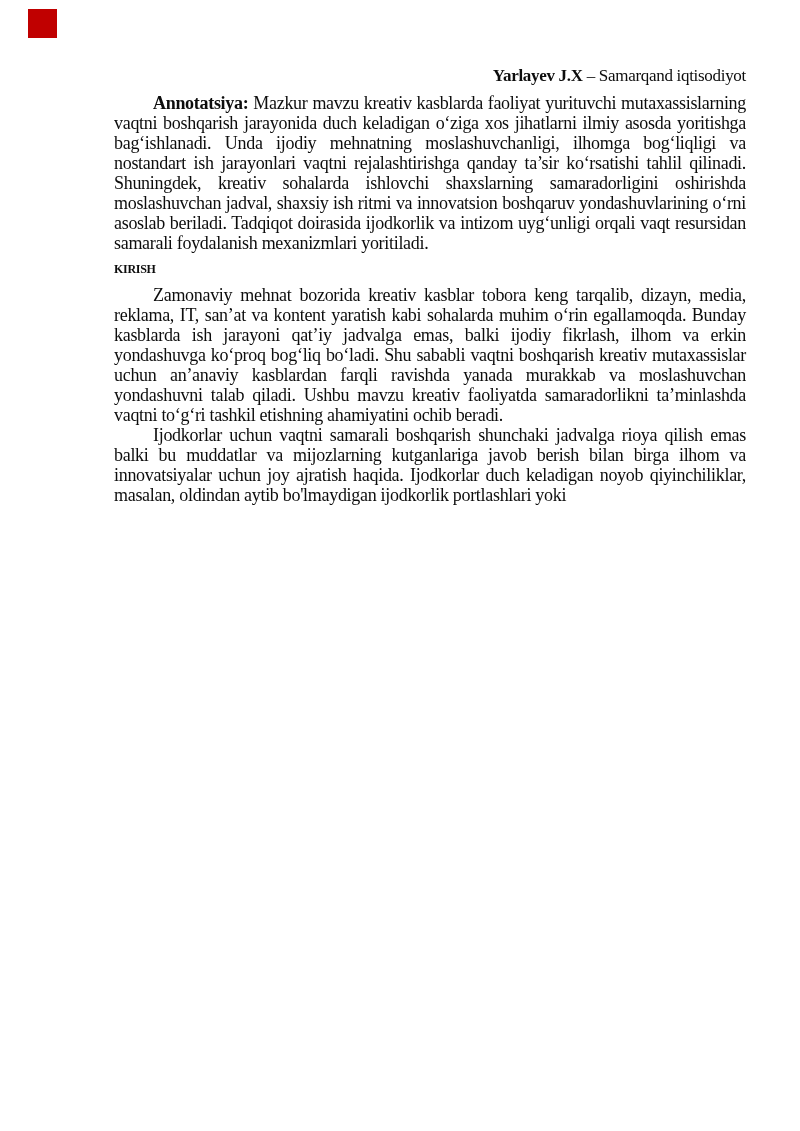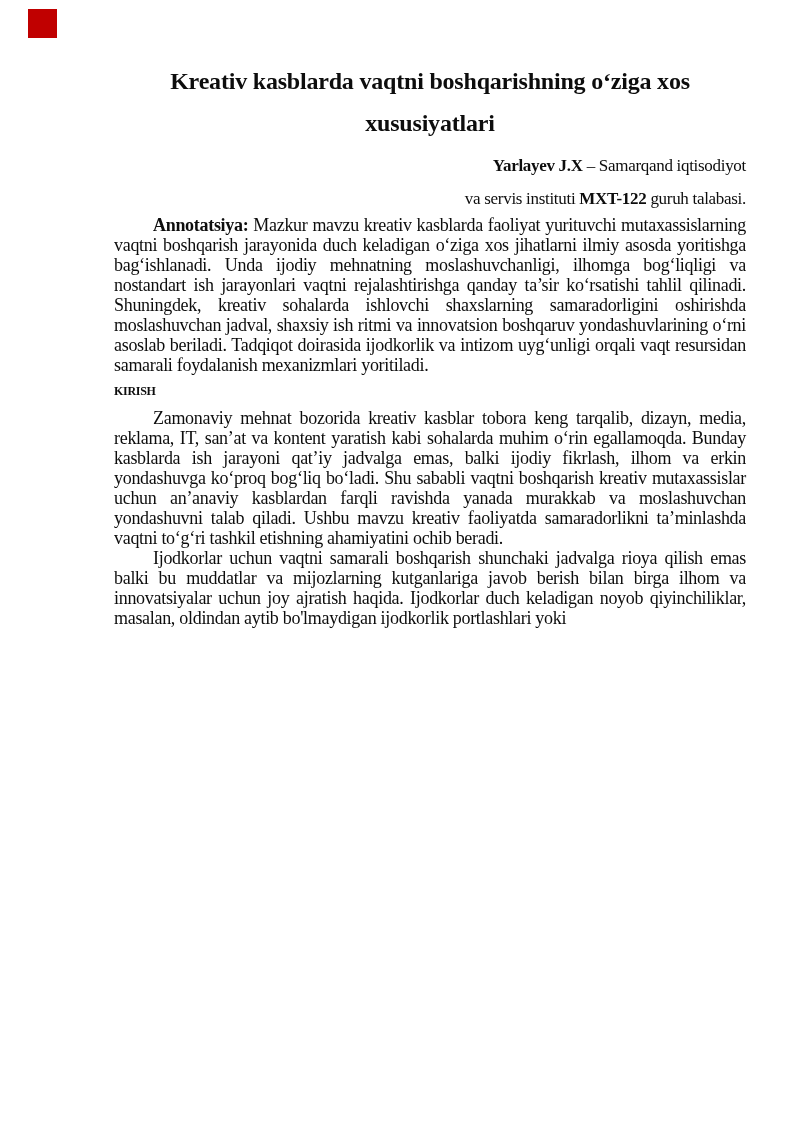--- a/index.html
+++ b/index.html
@@ -57,25 +57,23 @@
   }
   b { font-weight: bold; }
 </style>
 </head>
 <body>
 
 <div class="page">
 
   <div class="red-marker"></div>
 
-  <h1 class="doc-title">Kreativ kasblarda vaqtni boshqarishning oʻziga xos xususiyatlari</h1>
 
   <div class="byline">
     <div class="byline-line"><b>Yarlayev J.X</b><span> – Samarqand iqtisodiyot</span></div>
-    <div class="byline-line"><span>va servis instituti </span><b>MXT-122</b><span> guruh talabasi.</span></div>
   </div>
 
   <p class="para indent"><b>Annotatsiya:</b> <span>Mazkur mavzu kreativ kasblarda faoliyat yurituvchi mutaxassislarning vaqtni boshqarish jarayonida duch keladigan oʻziga xos jihatlarni ilmiy asosda yoritishga bagʻishlanadi. Unda ijodiy mehnatning moslashuvchanligi, ilhomga bogʻliqligi va nostandart ish jarayonlari vaqtni rejalashtirishga qanday ta’sir koʻrsatishi tahlil qilinadi. Shuningdek, kreativ sohalarda ishlovchi shaxslarning samaradorligini oshirishda moslashuvchan jadval, shaxsiy ish ritmi va innovatsion boshqaruv yondashuvlarining oʻrni asoslab beriladi. Tadqiqot doirasida ijodkorlik va intizom uygʻunligi orqali vaqt resursidan samarali foydalanish mexanizmlari yoritiladi.</span></p>
 
 
   <h2 class="section-heading">KIRISH</h2>
 
   <p class="para indent">Zamonaviy mehnat bozorida kreativ kasblar tobora keng tarqalib, dizayn, media, reklama, IT, san’at va kontent yaratish kabi sohalarda muhim oʻrin egallamoqda. Bunday kasblarda ish jarayoni qat’iy jadvalga emas, balki ijodiy fikrlash, ilhom va erkin yondashuvga koʻproq bogʻliq boʻladi. Shu sababli vaqtni boshqarish kreativ mutaxassislar uchun an’anaviy kasblardan farqli ravishda yanada murakkab va moslashuvchan yondashuvni talab qiladi. Ushbu mavzu kreativ faoliyatda samaradorlikni ta’minlashda vaqtni toʻgʻri tashkil etishning ahamiyatini ochib beradi.</p>
 
   <p class="para indent">Ijodkorlar uchun vaqtni samarali boshqarish shunchaki jadvalga rioya qilish emas balki bu muddatlar va mijozlarning kutganlariga javob berish bilan birga ilhom va innovatsiyalar uchun joy ajratish haqida. Ijodkorlar duch keladigan noyob qiyinchiliklar, masalan, oldindan aytib bo'lmaydigan ijodkorlik portlashlari yoki</p>

